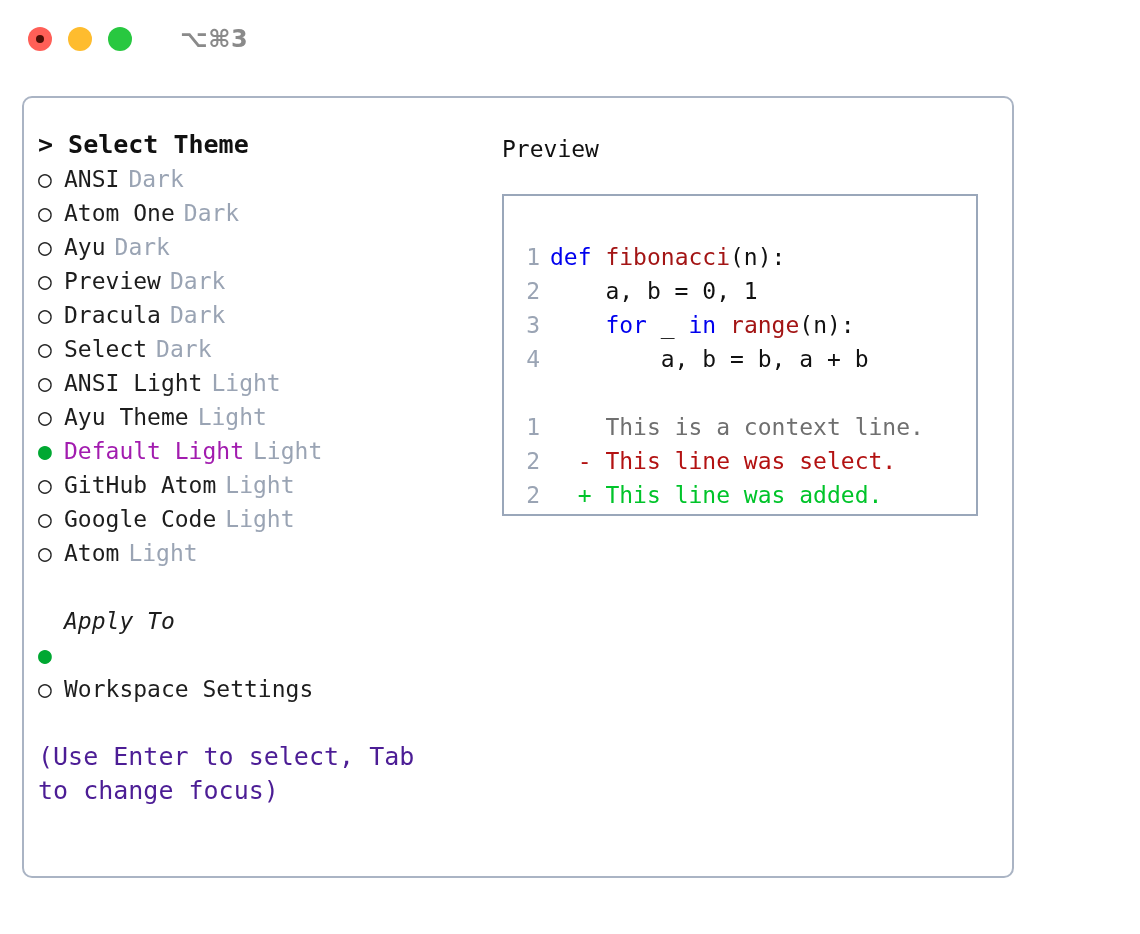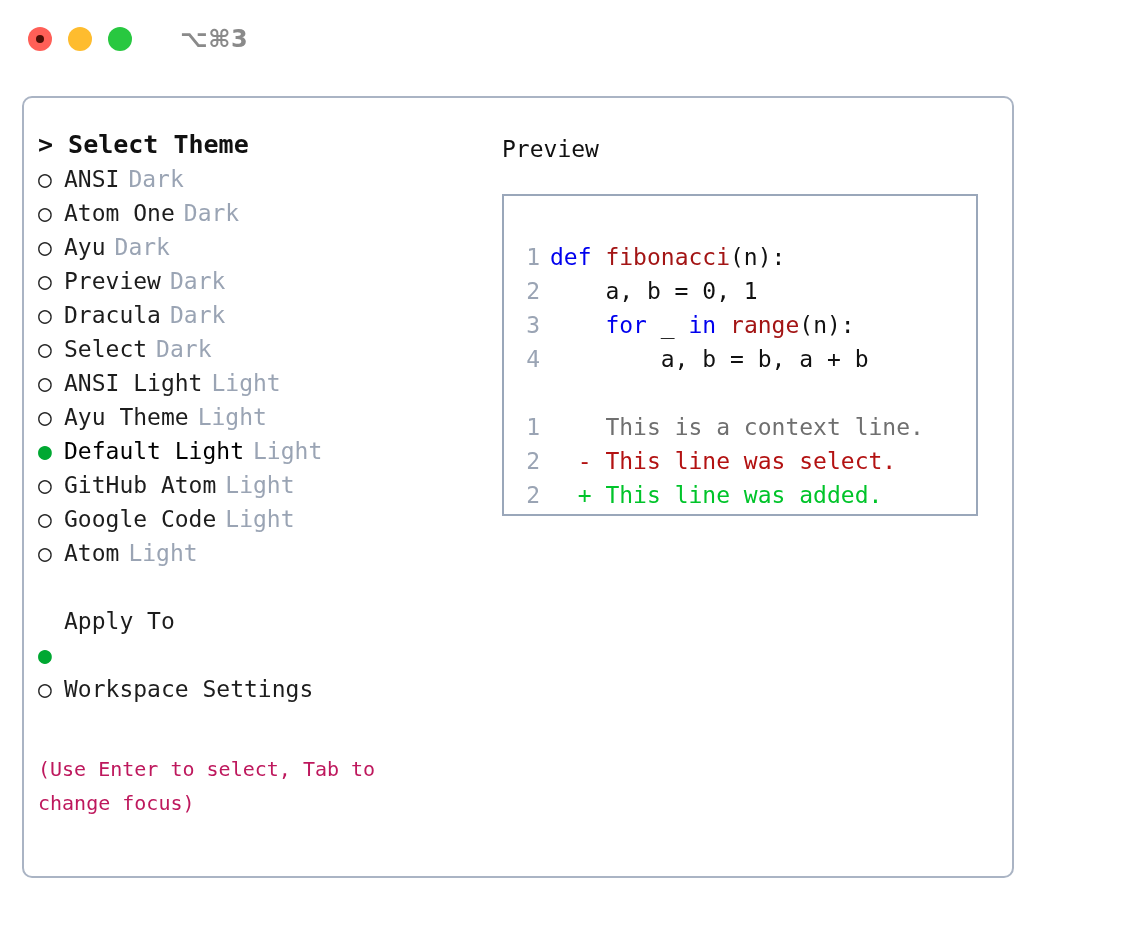--- a/index.html
+++ b/index.html
@@ -102,40 +102,41 @@
   .marker {
     display: inline-block;
     width: 26px;
     flex: 0 0 26px;
     font-size: 23px;
     line-height: 34px;
   }
   .marker-off { color: #2b2b2b; }
   .marker-on  { color: #00a832; }
   .theme-name { color: #1d1d1d; }
-  .theme-name.sel { color: #000000; }
+  .theme-name.sel { color: #a21caf; }
   .theme-tag {
     color: #9aa4b4;
     margin-left: 9px;
   }
 
   #apply-block { margin-top: 34px; }
   #apply-header {
     font-size: 23px;
     color: #1d1d1d;
     line-height: 34px;
     padding-left: 26px;
     white-space: pre;
+    font-style: italic;
   }
 
   #hint {
-    margin-top: 46px;
-    font-size: 20px;
-    line-height: 34px;
-    color: #be185d;
+    margin-top: 34px;
+    font-size: 25px;
+    line-height: 34px;
+    color: #4c1d95;
     width: 410px;
     white-space: pre-wrap;
     word-break: break-word;
   }
 
   
   #right-col {
     position: absolute;
     left: 478px;
     top: 34px;

